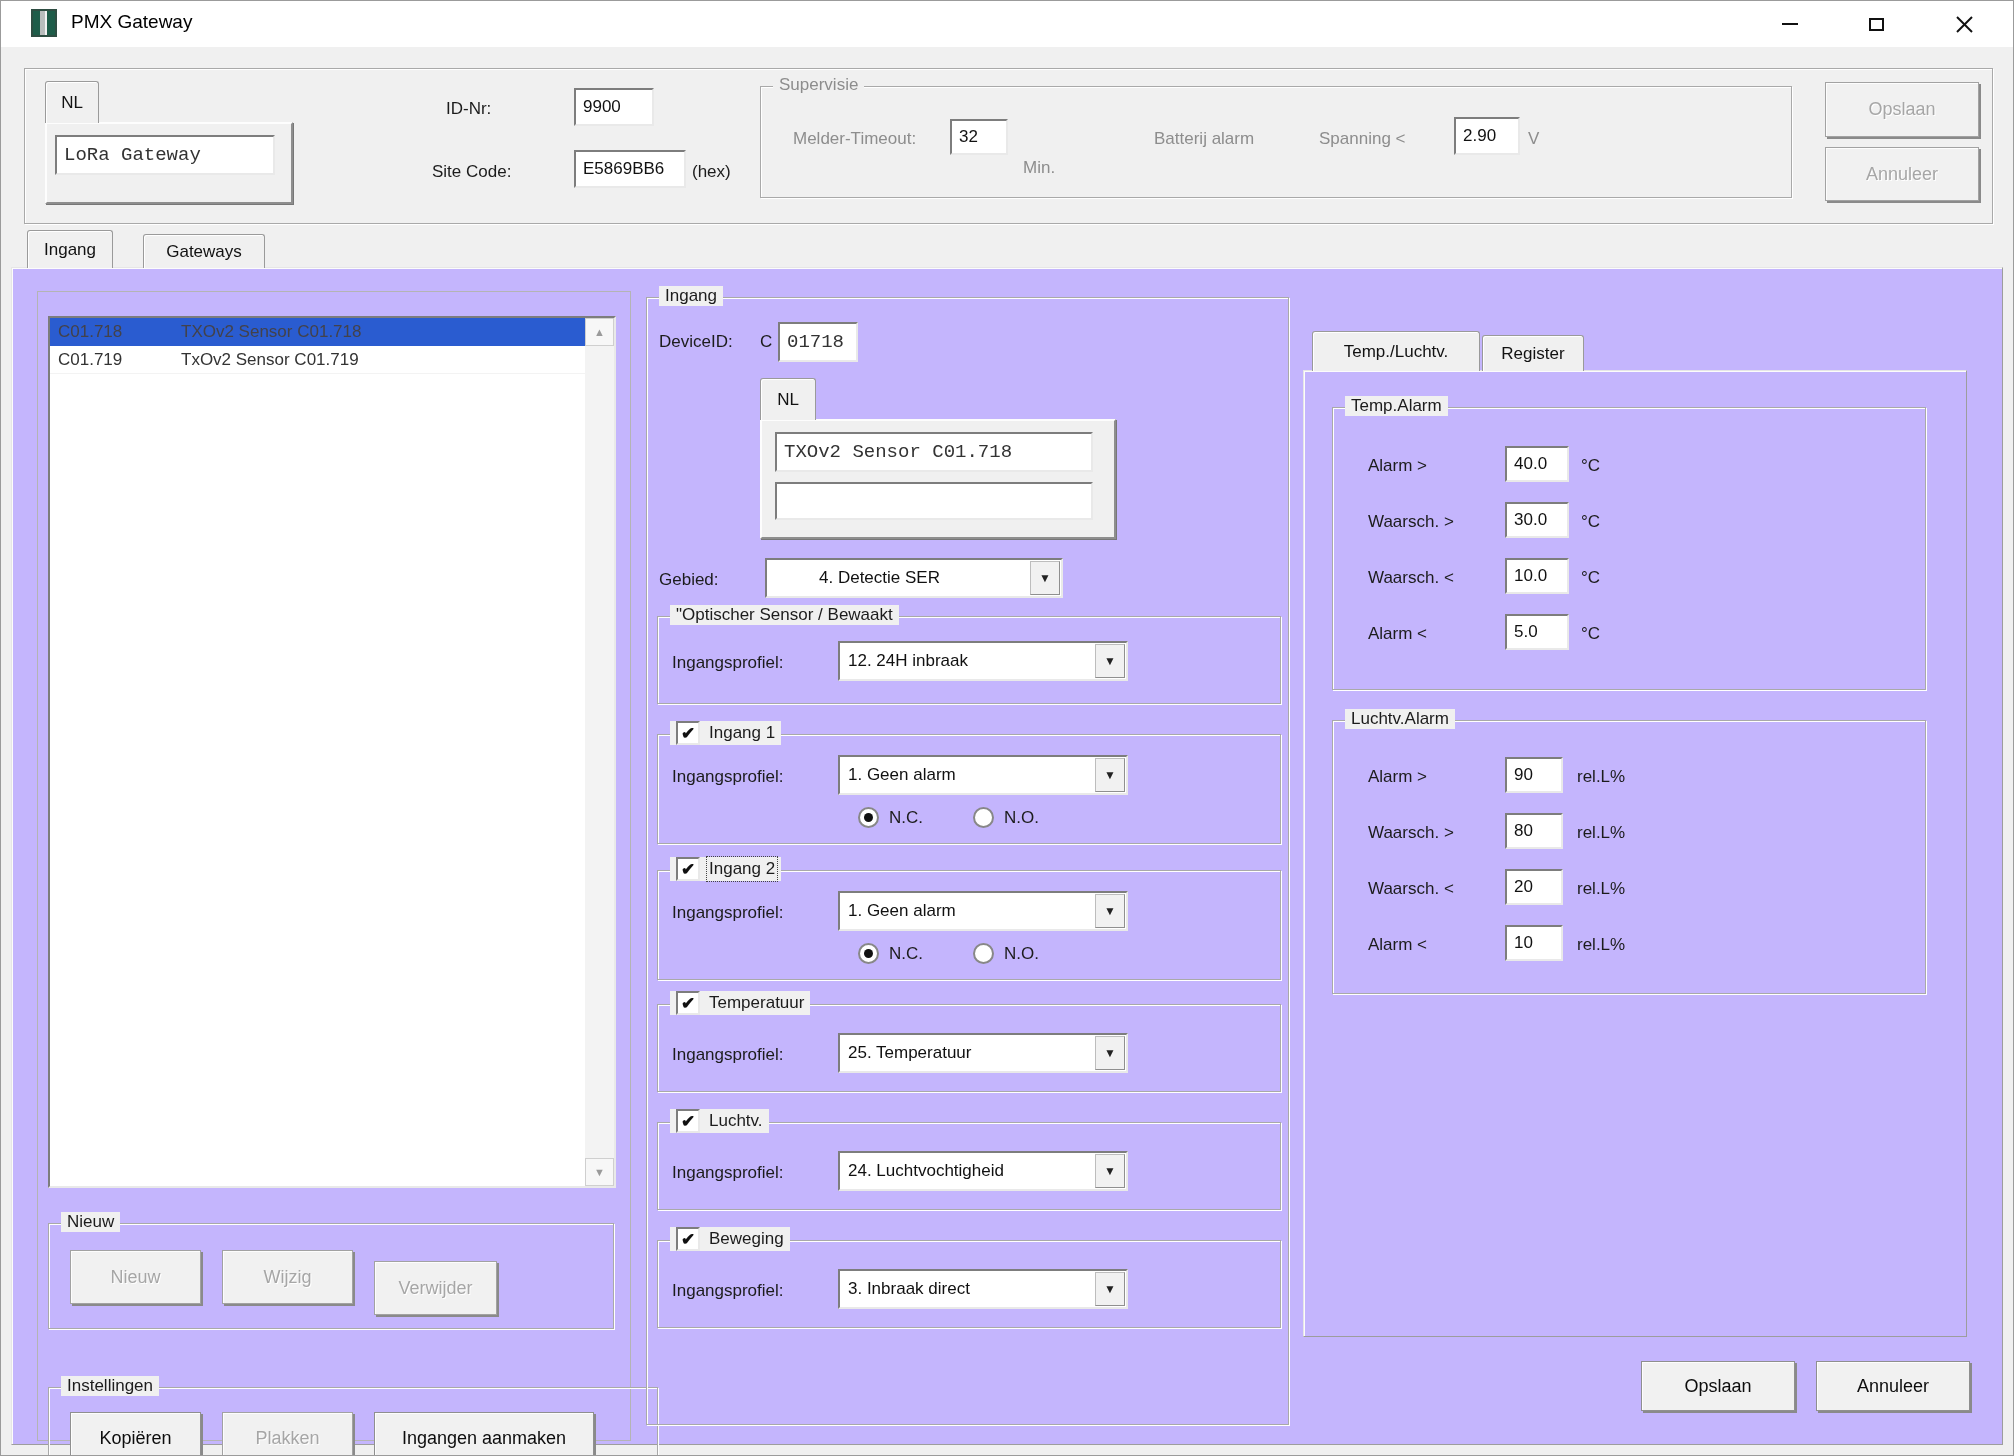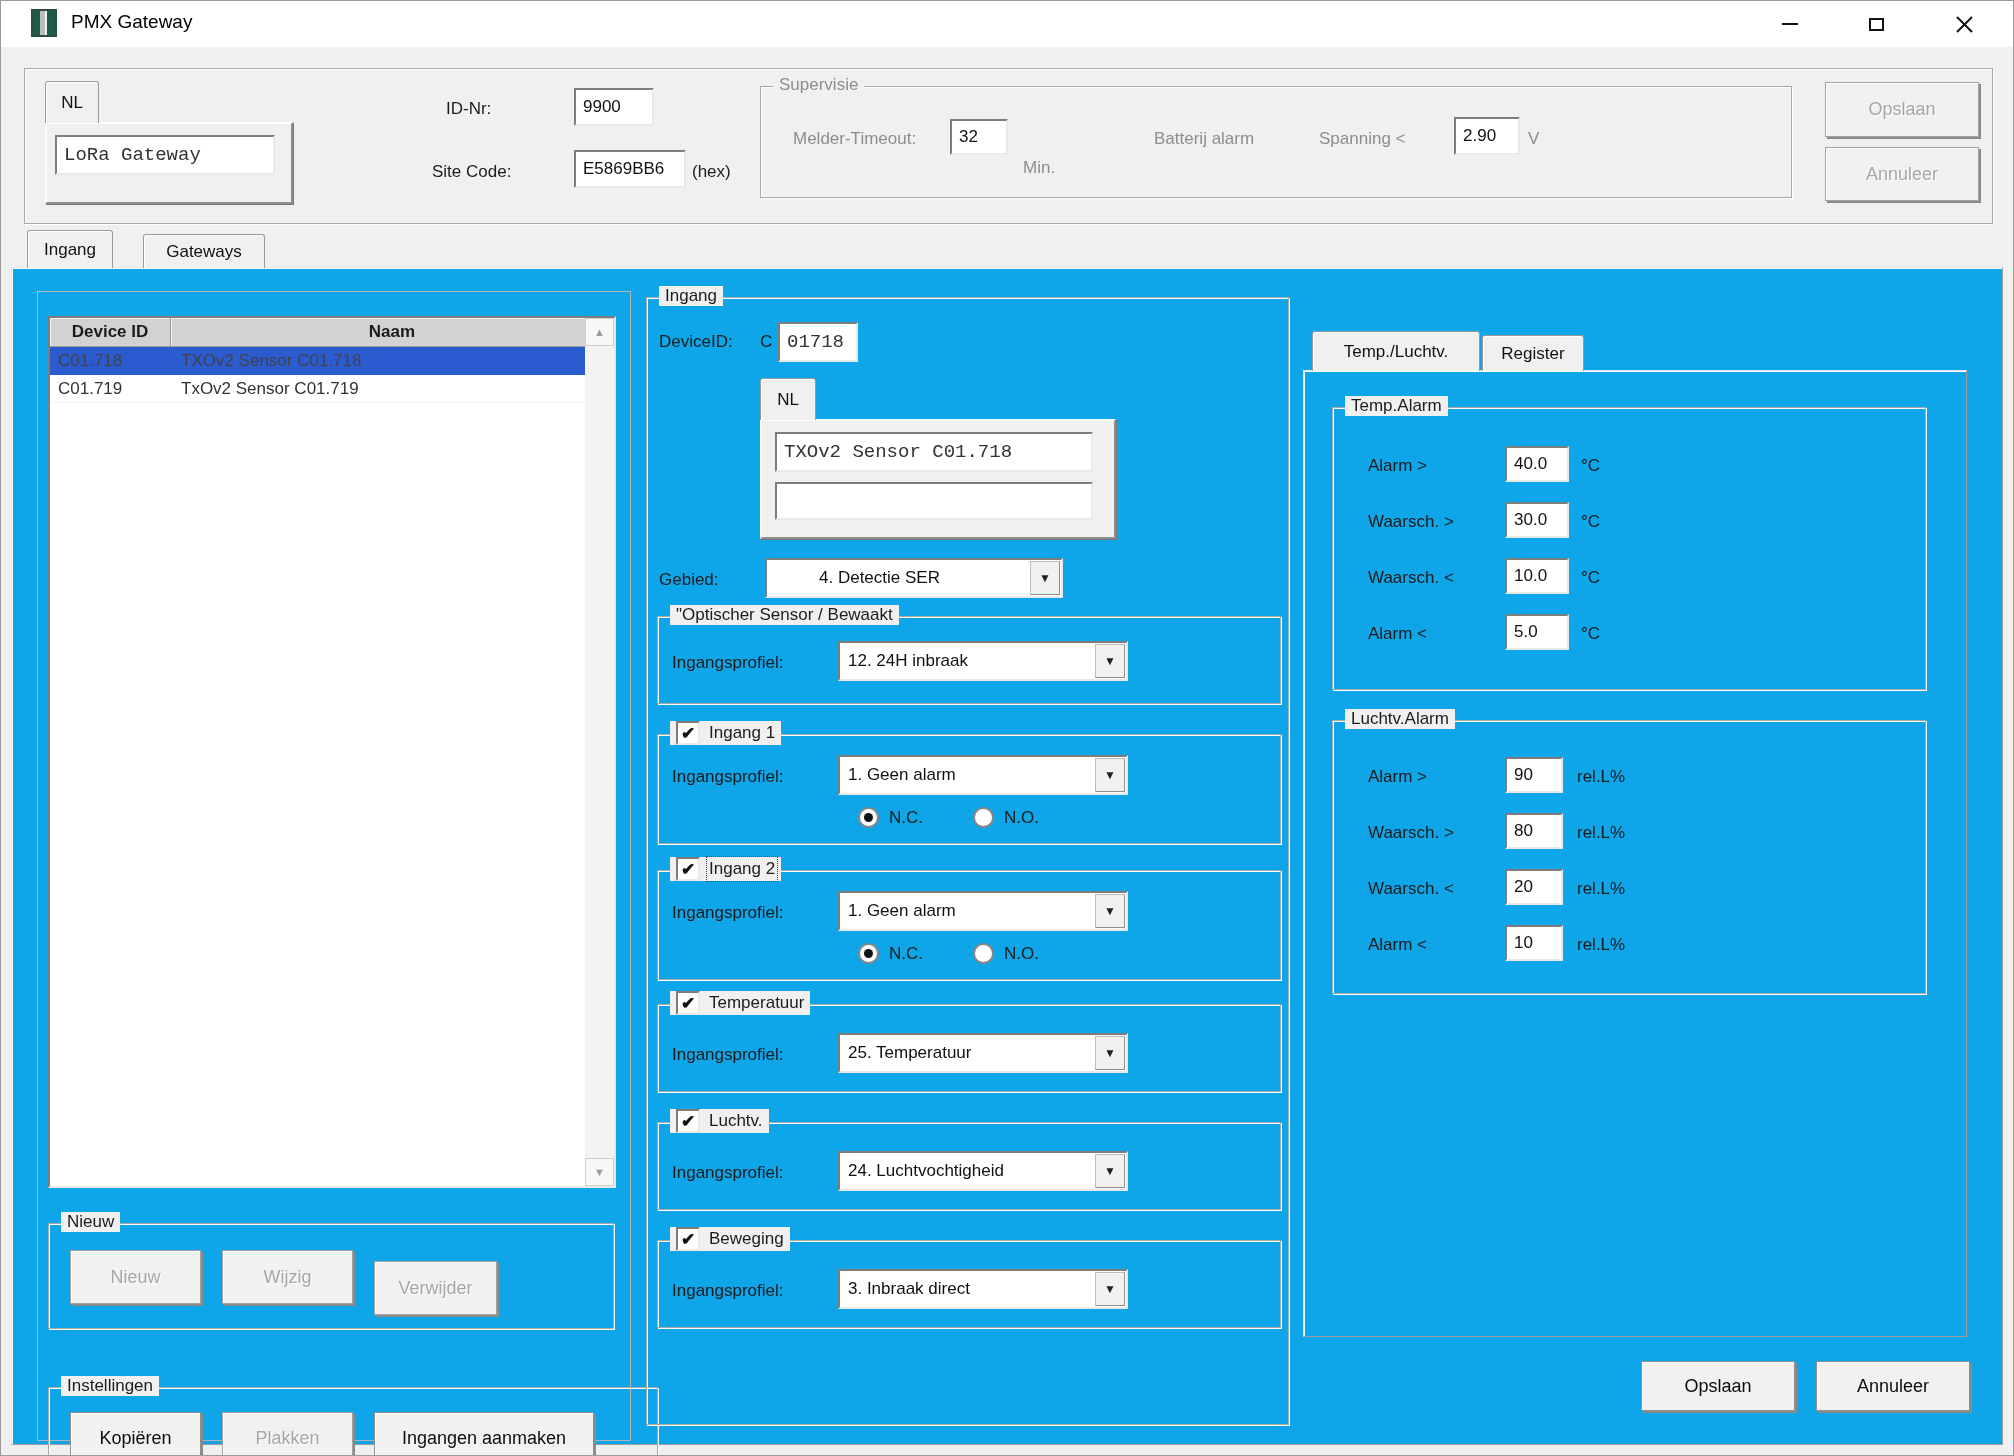--- a/index.html
+++ b/index.html
@@ -25,21 +25,21 @@
   .tbwrap{position:absolute;}
   .tb.sans{font-family:"Liberation Sans",sans-serif;font-size:17px;color:#111;}
   .raised{position:absolute;background:#f0f0f0;border:2px solid;border-color:#fdfdfd #8e8e8e #8e8e8e #fdfdfd;box-shadow:1px 1px 0 #777;}
   .btn{position:absolute;background:#f1f1f1;border:1px solid #8f8f8f;
        box-shadow:2px 2px 0 #8a8a8a, inset 1px 1px 0 #fdfdfd;
        display:flex;align-items:center;justify-content:center;font-size:18px;color:#0d0d0d;cursor:default;}
   .btn.disabled{color:#a6a6a6;text-shadow:1px 1px 0 #fff;border-color:#a2a2a2;}
   .tab{position:absolute;background:#f0f0f0;border:1px solid #9a9a9a;border-bottom:none;border-radius:3px 3px 0 0;
        box-shadow:inset 1px 1px 0 #fff;display:flex;align-items:center;justify-content:center;
        font-size:17px;color:#121212;z-index:3;}
-  .page{position:absolute;background:#0ea5e9;border:1px solid;border-color:#e6e6e6 #9d9d9d #9d9d9d #e6e6e6;
+  .page{position:absolute;background:#c4b5fd;border:1px solid;border-color:#e6e6e6 #9d9d9d #9d9d9d #e6e6e6;
         box-shadow:inset 1px 1px 0 #fcfcfc;}
   .combo{position:absolute;background:#fff;border:2px solid;border-color:#7d7d7d #e9e9e9 #e9e9e9 #7d7d7d;
          display:flex;align-items:stretch;}
   .combo .ct{flex:1;display:flex;align-items:center;padding:0 8px;font-size:17px;color:#111;white-space:nowrap;overflow:hidden;}
   .combo .cbtn{width:30px;margin:1px;background:#f1f1f1;border:1px solid #bdbdbd;border-right-color:#8f8f8f;border-bottom-color:#8f8f8f;
          display:flex;align-items:center;justify-content:center;font-size:12px;color:#222;}
   .chk{position:relative;width:24px;height:24px;background:#fff;border:2px solid;border-color:#7d7d7d #e9e9e9 #e9e9e9 #7d7d7d;
        display:inline-flex;align-items:center;justify-content:center;font-size:17px;font-weight:bold;color:#101010;flex:none;}
   .chkcap{display:flex;align-items:center;gap:9px;top:-14px;}
   .cap-text{font-size:17px;color:#1c1c1c;}
@@ -133,28 +133,20 @@
     <span>Ingang</span>
   </div>
   <div class="tab" style="left:114px;top:233px;width:122px;height:34px;margin-left:28px;">
     <span>Gateways</span>
   </div>
   <div class="page" style="left:10px;top:266px;width:1992px;height:1178px;z-index:1;"></div>
 
   <div class="gb" style="left:36px;top:290px;width:594px;height:1150px;z-index:2;box-shadow:none;border-color:#b4b4b4;"></div>
 
   <div class="lv" style="left:47px;top:315px;width:568px;height:872px;z-index:2;">
-    <div class="lv-h">
-      <div class="lv-hc" style="width:121px;">
-        <span>Device ID</span>
-      </div>
-      <div class="lv-hc" style="flex:1;">
-        <span>Naam</span>
-      </div>
-    </div>
     <div class="lv-row sel">
       <div class="lv-c1">C01.718</div>
       <div class="lv-c2">TXOv2 Sensor C01.718</div>
     </div>
     <div class="lv-row">
       <div class="lv-c1">C01.719</div>
       <div class="lv-c2">TxOv2 Sensor C01.719</div>
     </div>
     <div class="lv-sb">
       <div class="sb-btn" style="top:0;">

